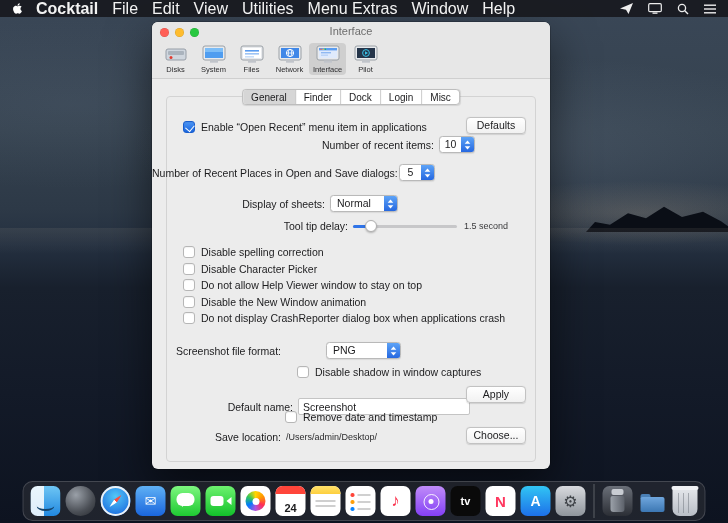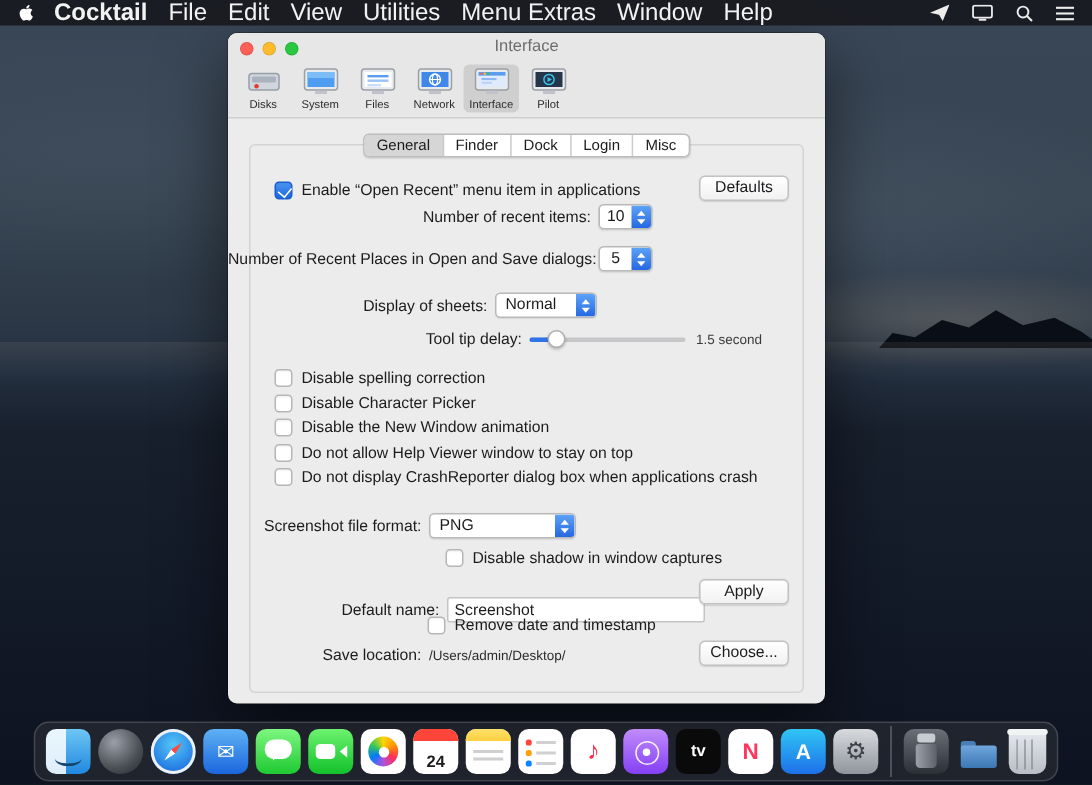--- a/index.html
+++ b/index.html
@@ -302,21 +302,21 @@
   </div>
 
   <div class="content">
 
     <div class="row" style="left:31px; top:96px;">
       <span class="checkbox checked"></span>
       <span style="margin-left:6px;">Enable “Open Recent” menu item in applications</span>
     </div>
     <div class="btn" style="left:314px; top:95px;">Defaults</div>
 
-    <div class="row" style="left:0; top:114px; width:398px;">
+    <div class="row" style="left:0; top:114px; width:398px;padding-left:40px;">
       <span class="rlabel" style="width:247px;">Number of recent items:</span>
       <span class="stepper">
         <span class="val">10</span>
         <span class="updown">
             <svg width="7" height="10" viewBox="0 0 7 10">
               <path d="M3.5 0.5 L6.3 3.8 H0.7 Z" fill="#fff"></path>
               <path d="M3.5 9.5 L6.3 6.2 H0.7 Z" fill="#fff"></path>
             </svg>
           </span>
       </span>
@@ -362,35 +362,35 @@
       <div class="chk-row">
         <span class="checkbox"></span>
         <span>Disable spelling correction</span>
       </div>
       <div class="chk-row">
         <span class="checkbox"></span>
         <span>Disable Character Picker</span>
       </div>
       <div class="chk-row">
         <span class="checkbox"></span>
-        <span>Disable the New Window animation</span>
+        <span>Do not allow Help Viewer window to stay on top</span>
       </div>
       <div class="chk-row">
         <span class="checkbox"></span>
-        <span>Do not allow Help Viewer window to stay on top</span>
+        <span>Disable the New Window animation</span>
       </div>
       <div class="chk-row">
         <span class="checkbox"></span>
         <span>Do not display CrashReporter dialog box when applications crash</span>
       </div>
     </div>
 
-    <div class="row" style="left:0; top:320px; width:398px;">
+    <div class="row" style="left:0; top:320px; width:398px;gap:40px;">
       <span class="rlabel" style="width:134px;">Screenshot file format:</span>
-      <span class="popup" style="width:98px;">
+      <span class="popup" style="width:75px;">
         <span class="val">PNG</span>
         <span class="updown">
             <svg width="7" height="10" viewBox="0 0 7 10">
               <path d="M3.5 0.5 L6.3 3.8 H0.7 Z" fill="#fff"></path>
               <path d="M3.5 9.5 L6.3 6.2 H0.7 Z" fill="#fff"></path>
             </svg>
           </span>
       </span>
     </div>
 

